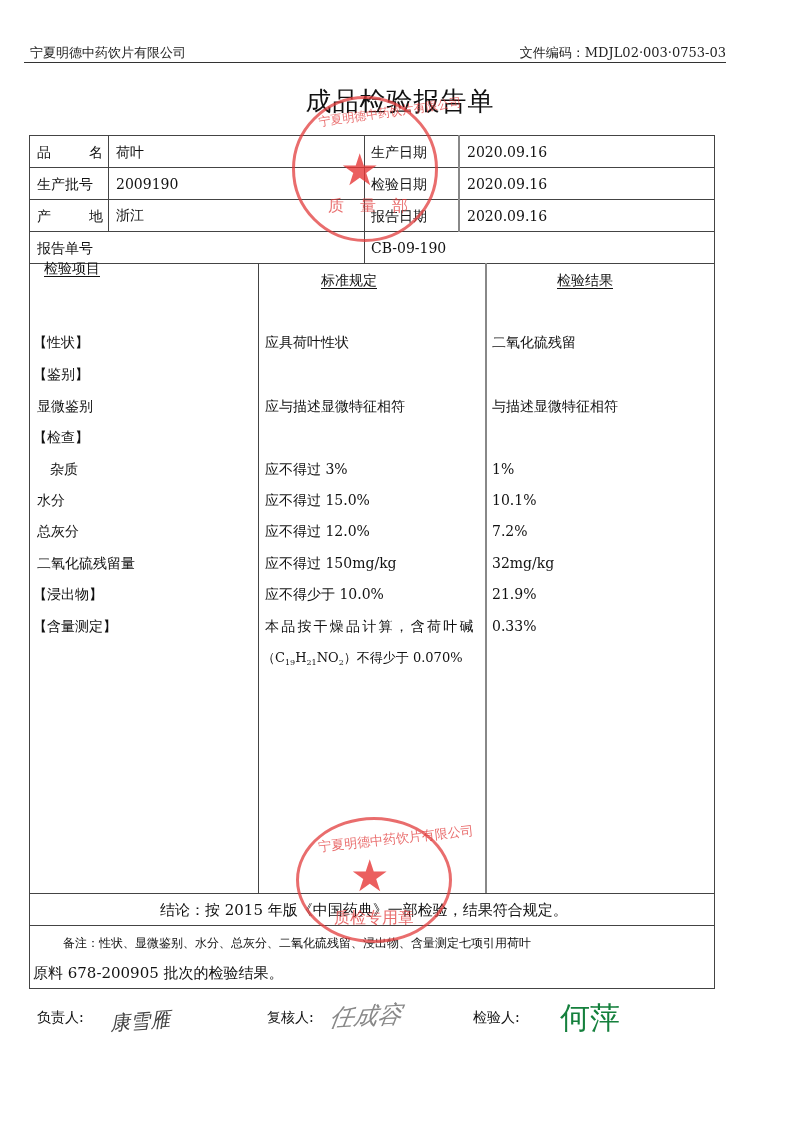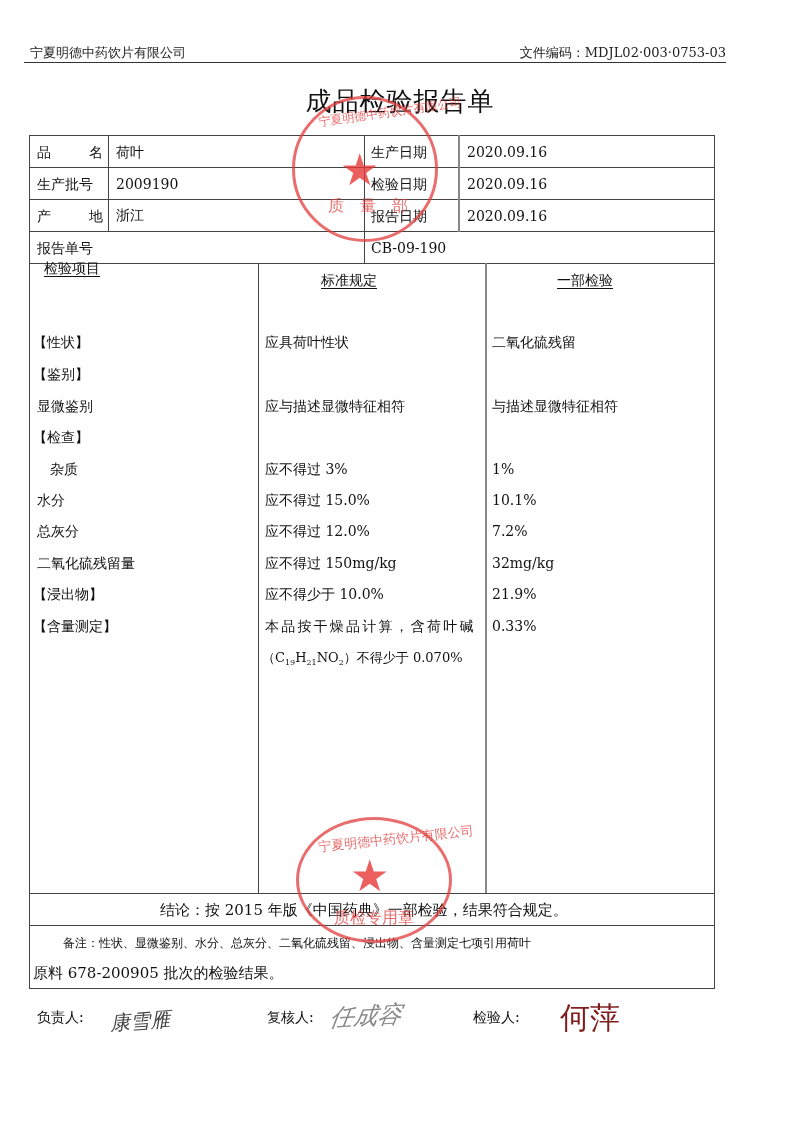--- a/index.html
+++ b/index.html
@@ -69,21 +69,21 @@
 <div class="cell" style="left:371px; top:208px;">报告日期</div>
 <div class="cell" style="left:467px; top:208px;">2020.09.16</div>
 
 <div class="vl" style="left:258px; top:263px; height:630px;"></div>
 <div class="vl g" style="left:485px; top:263px; height:630px;"></div>
 <div class="hl" style="left:29px; top:893px; width:686px;"></div>
 <div class="hl" style="left:29px; top:925px; width:686px;"></div>
 
 <div class="cell u" style="left:44px; top:260px;">检验项目</div>
 <div class="cell u" style="left:321px; top:272px;">标准规定</div>
-<div class="cell u" style="left:557px; top:272px;">一部检验</div>
+<div class="cell u" style="left:557px; top:272px;">检验结果</div>
 
 <div>
   <div class="cell" style="left:33px; top:334px;">【性状】</div>
   <div class="cell" style="left:265px; top:334px;">应具荷叶性状</div>
   <div class="cell" style="left:492px; top:334px;">二氧化硫残留</div>
 </div>
 <div>
   <div class="cell" style="left:33px; top:366px;">【鉴别】</div>
 </div>
 <div>
@@ -129,21 +129,21 @@
 <div class="cell" style="left:160px; top:902px; font-size:15px;">结论：按 2015 年版《中国药典》一部检验，结果符合规定。</div>
 
 <div class="cell" style="left:63px; top:935px; font-size:12px;">备注：性状、显微鉴别、水分、总灰分、二氧化硫残留、浸出物、含量测定七项引用荷叶</div>
 <div class="cell" style="left:33px; top:965px; font-size:15px;">原料 678-200905 批次的检验结果。</div>
 
 <div class="foot" style="left:37px;">负责人:</div>
 <div class="sig" style="left:110px; top:1008px; font-size:20px; color:#444; transform:rotate(-4deg);">康雪雁</div>
 <div class="foot" style="left:267px;">复核人:</div>
 <div class="sig" style="left:330px; top:1000px; font-size:24px; color:#888; transform:rotate(-3deg) skewX(-12deg);">任成容</div>
 <div class="foot" style="left:473px;">检验人:</div>
-<div class="sig" style="left:560px; top:998px; font-size:30px; color:#7f1d1d; font-style:normal;">何萍</div>
+<div class="sig" style="left:560px; top:998px; font-size:30px; color:#15803d; font-style:normal;">何萍</div>
 
 <div class="stamp" style="left:292px; top:96px; width:140px; height:140px;"></div>
 <div class="star" style="left:340px; top:148px;">★</div>
 <div class="stamp-text" style="left:318px; top:104px; font-size:12px; letter-spacing:0px; transform:rotate(-8deg);">宁夏明德中药饮片有限公司</div>
 <div class="stamp-text" style="left:328px; top:196px; font-size:16px;">质　量　部</div>
 
 <div class="stamp" style="left:296px; top:817px; width:150px; height:120px;"></div>
 <div class="star" style="left:350px; top:854px;">★</div>
 <div class="stamp-text" style="left:318px; top:830px; font-size:13px; transform:rotate(-6deg);">宁夏明德中药饮片有限公司</div>
 <div class="stamp-text" style="left:334px; top:908px; font-size:16px;">质检专用章</div>

